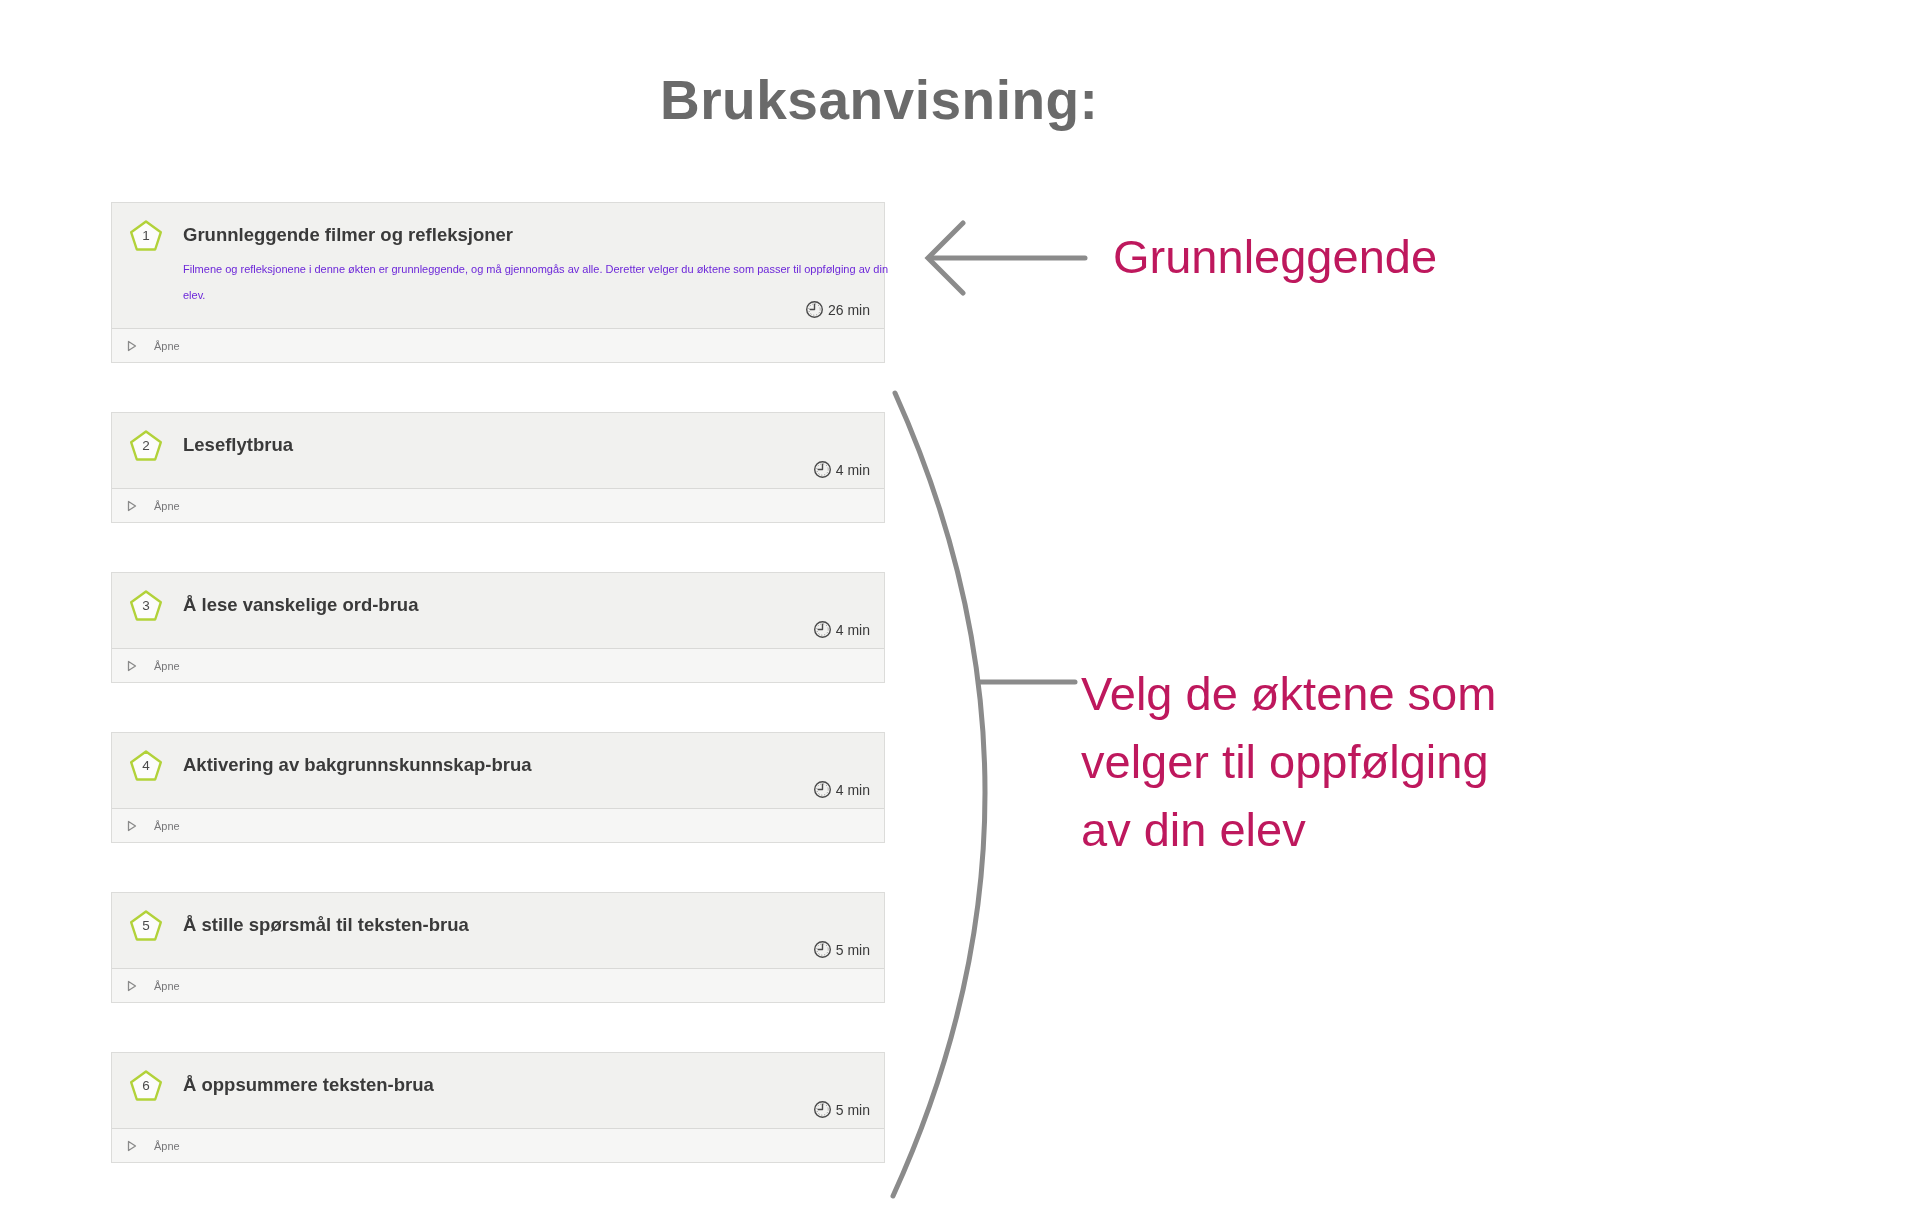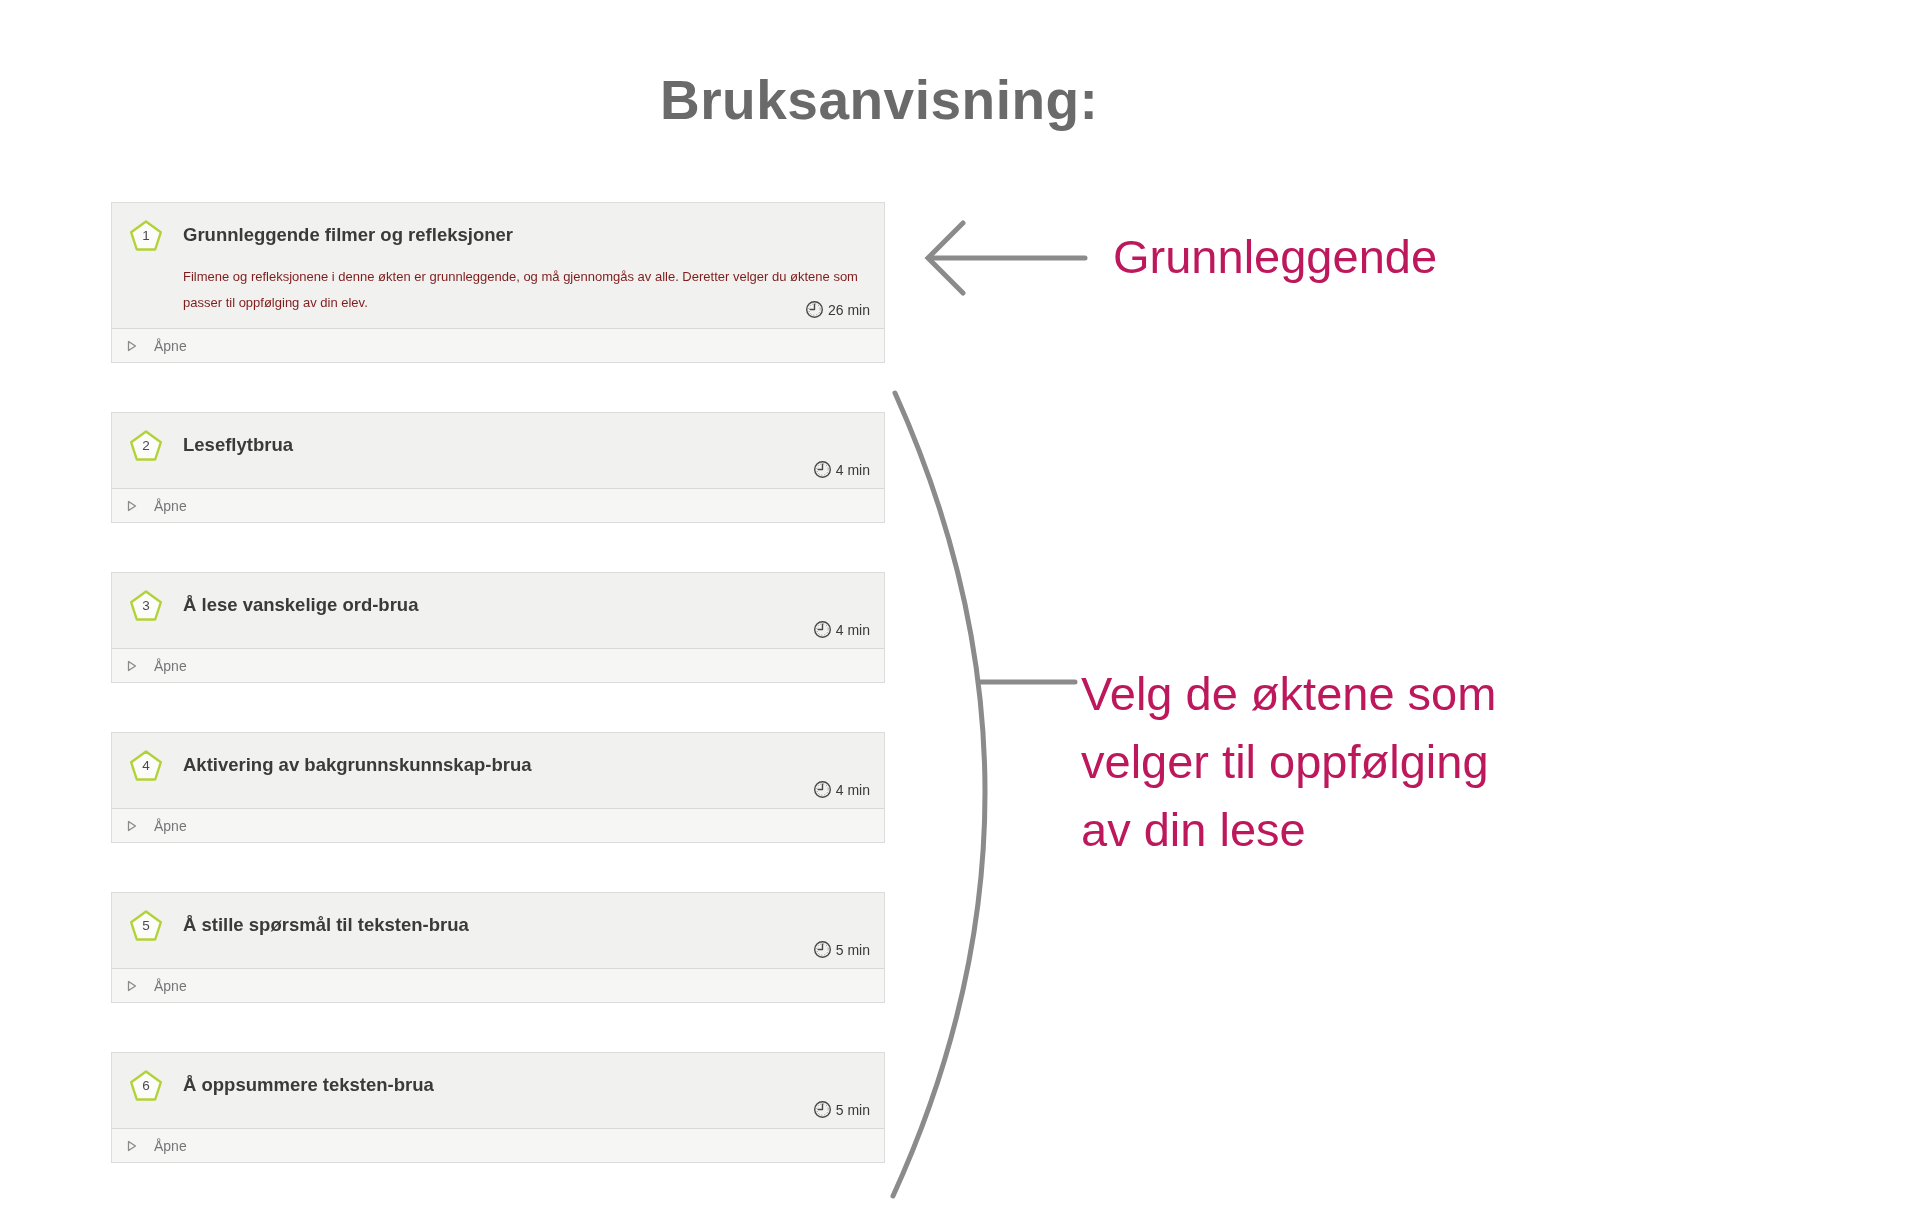--- a/index.html
+++ b/index.html
@@ -27,35 +27,35 @@
   .badge svg { display: block; }
   .badge .num {
     position: absolute; left: 0; right: 0; top: 9px; text-align: center;
     font-size: 13.5px; color: #4a4a4a;
   }
   .session-title {
     margin-left: 20px; margin-top: 7px;
     font-size: 18.5px; font-weight: 700; color: #3a3a3a;
   }
   .session-desc {
-    margin-left: 54px; margin-top: 12px; width: 706px;
-    font-size: 13px; line-height: 26px; color: #7f1d1d;
+    margin-left: 54px; margin-top: 4px; width: 706px;
+    font-size: 11px; line-height: 26px; color: #6d28d9;
   }
   .duration {
     position: absolute; right: 14px; bottom: 9px;
     display: flex; align-items: center; gap: 4px;
     font-size: 14px; color: #3a3a3a; text-align: center;
   }
   .duration svg { display: block; }
   .open-row {
     height: 34px; border-top: 1px solid #d9d9d7; background: #f6f6f5;
     display: flex; align-items: center; padding-left: 15px; cursor: pointer;
   }
   .open-row .tri { display: block; }
-  .open-label { margin-left: 17px; font-size: 14px; color: #767678; }
+  .open-label { margin-left: 17px; font-size: 11px; color: #767678; }
 
   .c1 { top: 202px; } .c2 { top: 412px; } .c3 { top: 572px; }
   .c4 { top: 732px; } .c5 { top: 892px; } .c6 { top: 1052px; }
 
   
   .anno-svg { position: absolute; left: 0; top: 0; pointer-events: none; }
   .anno-label {
     position: absolute; color: #be185d; font-size: 47px; font-weight: 400;
   }
   .label-grunnleggende { left: 1113px; top: 229px; }
@@ -247,16 +247,16 @@
       <path d="M895 393 Q 1076 795 893 1196"></path>
       <path d="M979 682 L 1075 682"></path>
     </g>
   </svg>
 
   <div class="anno-label label-grunnleggende">Grunnleggende</div>
 
   <div class="anno-label label-velg">
     <span>Velg de øktene som</span>
     <span>velger til oppfølging</span>
-    <span>av din lese</span>
+    <span>av din elev</span>
   </div>
 
 </div>
 
 </body></html>

